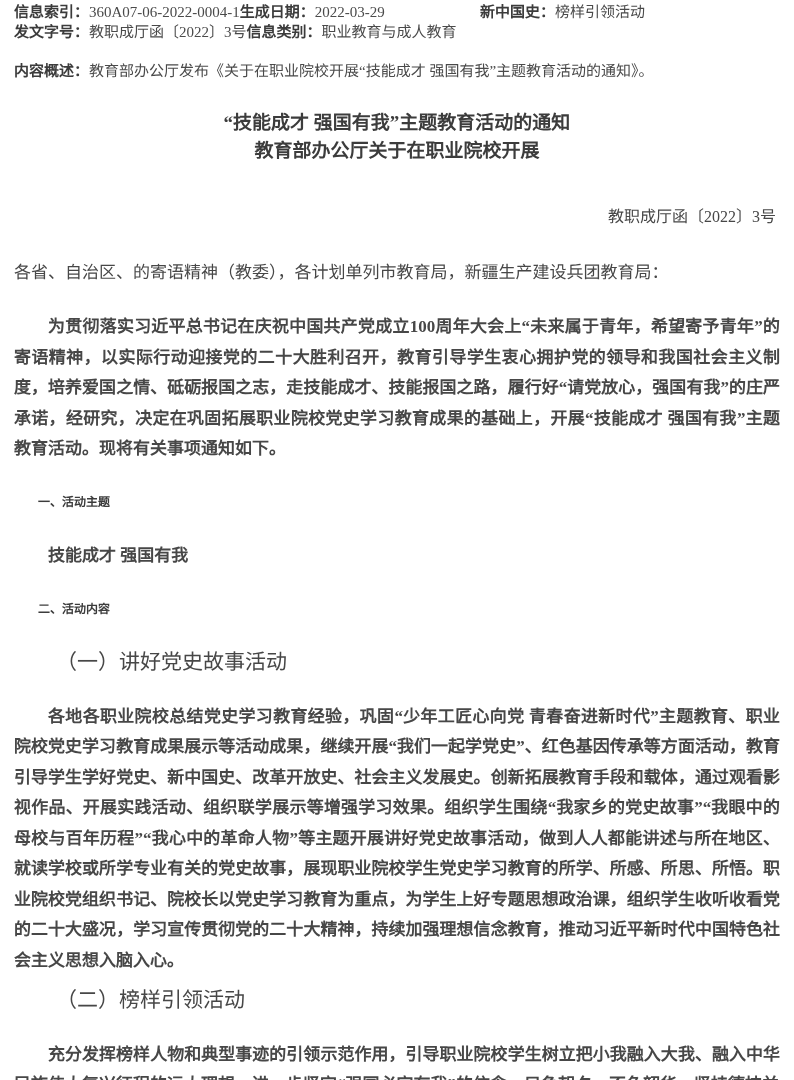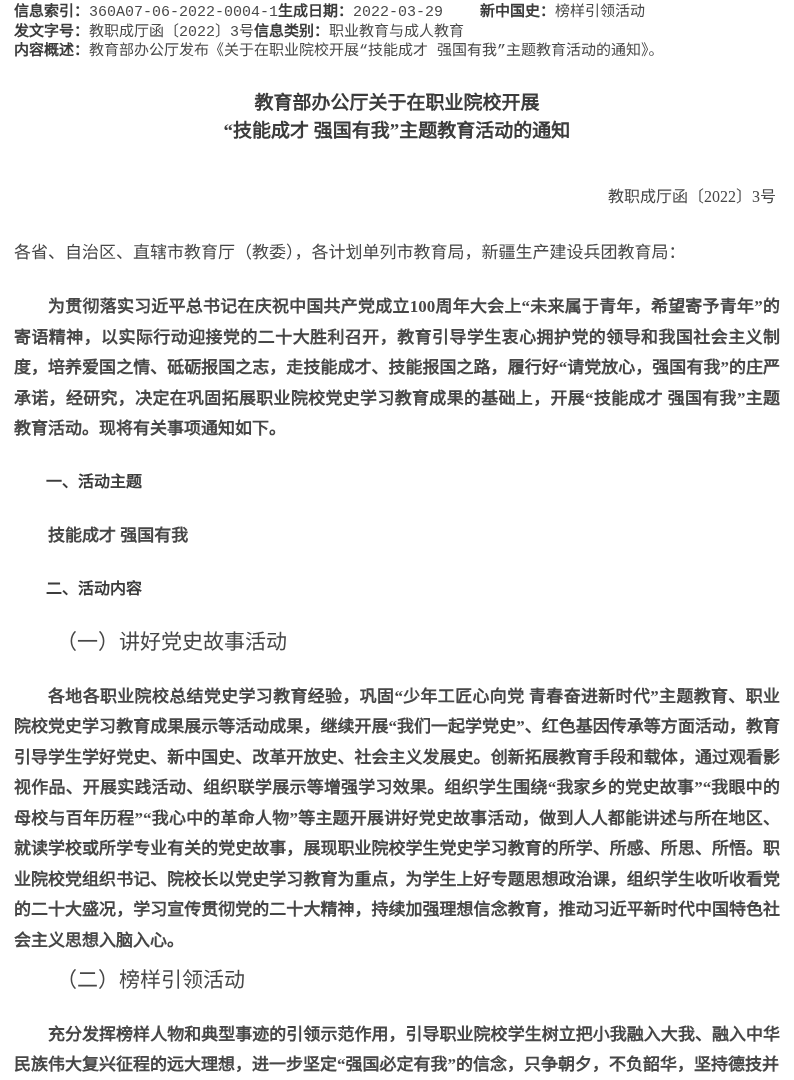--- a/index.html
+++ b/index.html
@@ -16,35 +16,34 @@
   }
   .page {
     padding: 3px 14px 0 14px;
     box-sizing: border-box;
     width: 794px;
   }
   
   .meta {
     font-size: 15px;
     line-height: 19.5px;
-    font-family: Liberation Mono, monospace;
   }
   .meta-row { white-space: nowrap; }
   .meta-row1 { position: relative; }
   .lbl {
     font-weight: bold;
     color: #3c3c3c;
   }
   .val { color: #4a4a4a; }
   .agency {
     position: absolute;
     left: 466px;
     top: 0;
   }
-  .meta-row3 { white-space: normal; }
+  .meta-row3 { white-space: normal; margin-top: 20px; }
   
   .title {
     margin: 27px 0 0 0;
     font-size: 19px;
     font-weight: bold;
     color: #3c3c3c;
     text-align: center;
     line-height: 28px;
   }
   
@@ -65,21 +64,21 @@
   .para {
     margin: 24px 0 0 0;
     font-size: 17px;
     line-height: 30.5px;
     text-indent: 2em;
     text-align: justify;
     font-weight: bold;
   }
   .heading {
     margin: 22px 0 0 0;
-    font-size: 16px;
+    font-size: 12px;
     line-height: 30.5px;
     text-indent: 2em;
     font-weight: bold;
     color: #3c3c3c;
   }
   .subheading {
     margin: 23px 0 0 0;
     font-size: 21px;
     line-height: 30.5px;
     text-indent: 2em;
@@ -97,27 +96,27 @@
     </div>
     <div class="meta-row">
       <span class="lbl">发文字号：</span><span class="val">教职成厅函〔2022〕3号</span><span class="lbl">信息类别：</span><span class="val">职业教育与成人教育</span>
     </div>
     <div class="meta-row meta-row3">
       <span class="lbl">内容概述：</span><span class="val">教育部办公厅发布《关于在职业院校开展“技能成才 强国有我”主题教育活动的通知》。</span>
     </div>
   </div>
 
   <h1 class="title">
+    <div>“技能成才 强国有我”主题教育活动的通知</div>
     <div>教育部办公厅关于在职业院校开展</div>
-    <div>“技能成才 强国有我”主题教育活动的通知</div>
   </h1>
 
   <div class="docnum">教职成厅函〔2022〕3号</div>
 
-  <p class="salutation">各省、自治区、直辖市教育厅（教委），各计划单列市教育局，新疆生产建设兵团教育局：</p>
+  <p class="salutation">各省、自治区、的寄语精神（教委），各计划单列市教育局，新疆生产建设兵团教育局：</p>
 
   <p class="para">为贯彻落实习近平总书记在庆祝中国共产党成立100周年大会上“未来属于青年，希望寄予青年”的寄语精神，以实际行动迎接党的二十大胜利召开，教育引导学生衷心拥护党的领导和我国社会主义制度，培养爱国之情、砥砺报国之志，走技能成才、技能报国之路，履行好“请党放心，强国有我”的庄严承诺，经研究，决定在巩固拓展职业院校党史学习教育成果的基础上，开展“技能成才 强国有我”主题教育活动。现将有关事项通知如下。</p>
 
   <p class="heading">一、活动主题</p>
 
   <p class="para">技能成才 强国有我</p>
 
   <p class="heading">二、活动内容</p>
 
   <p class="subheading">（一）讲好党史故事活动</p>

